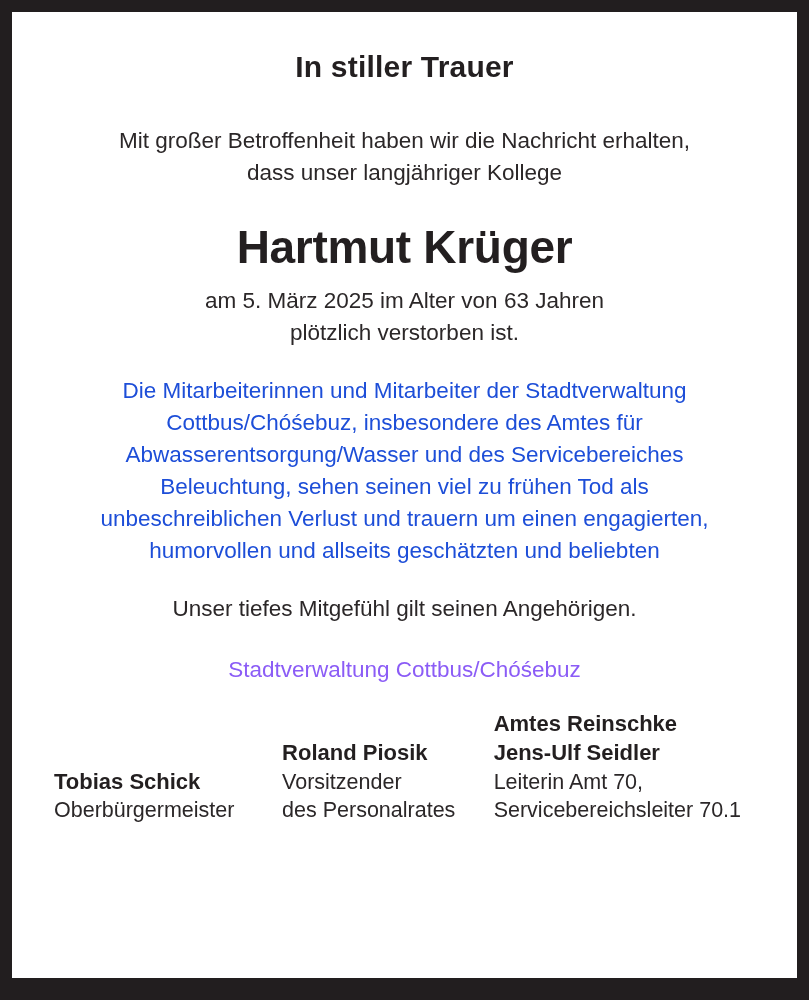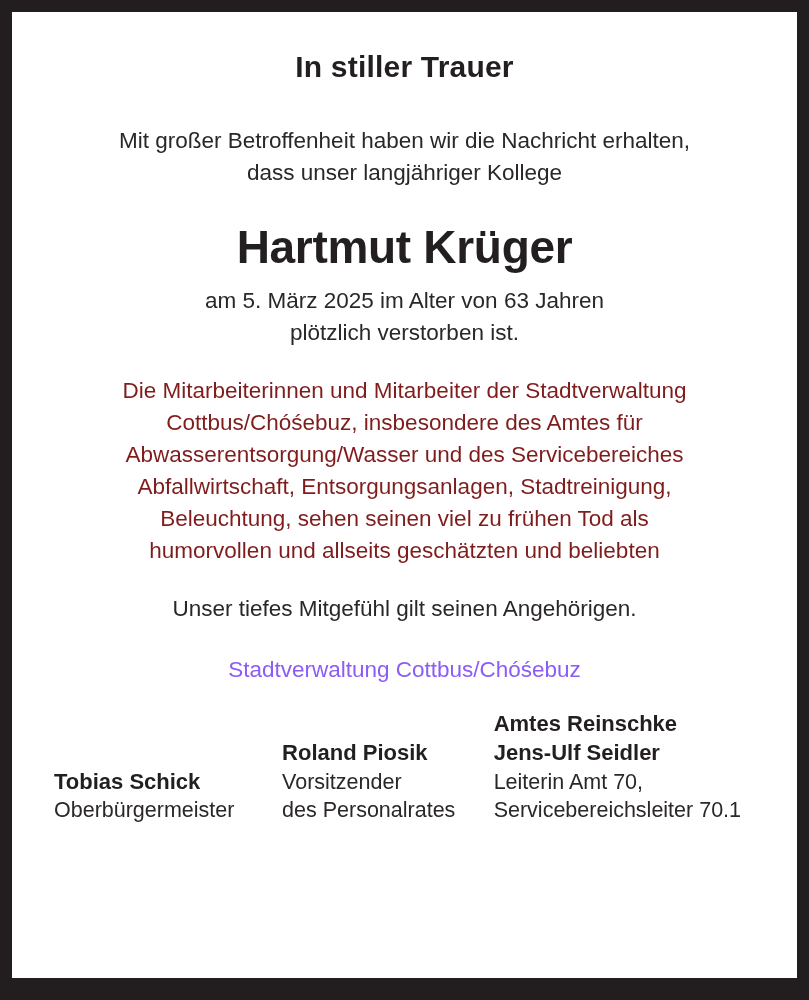--- a/index.html
+++ b/index.html
@@ -69,21 +69,21 @@
     color: #2b2728;
     text-align: center;
   }
   .death-info .l { display: block; }
 
   .body-text {
     font-size: 22.5px;
     font-weight: 400;
     line-height: 1.425;
     margin: 26px 0 0 0;
-    color: #7f1d1d;
+    color: #1d4ed8;
   }
   .body-text .l { display: block; }
 
   .closing-text {
     font-size: 22.5px;
     font-weight: 400;
     line-height: 1.425;
     margin: 26px 0 0 0;
     color: #2b2728;
   }
@@ -146,22 +146,22 @@
 
     <p class="death-info">
       <span class="l">am 5. März 2025 im Alter von 63 Jahren</span>
       <span class="l">plötzlich verstorben ist.</span>
     </p>
 
     <p class="body-text">
       <span class="l">Die Mitarbeiterinnen und Mitarbeiter der Stadtverwaltung</span>
       <span class="l">Cottbus/Chóśebuz, insbesondere des Amtes für</span>
       <span class="l">Abwasserentsorgung/Wasser und des Servicebereiches</span>
-      <span class="l">Abfallwirtschaft, Entsorgungsanlagen, Stadtreinigung,</span>
       <span class="l">Beleuchtung, sehen seinen viel zu frühen Tod als</span>
+      <span class="l">unbeschreiblichen Verlust und trauern um einen engagierten,</span>
       <span class="l">humorvollen und allseits geschätzten und beliebten</span>
     </p>
 
     <p class="closing-text">
       <span class="l">Unser tiefes Mitgefühl gilt seinen Angehörigen.</span>
     </p>
 
     <p class="organisation">Stadtverwaltung Cottbus/Chóśebuz</p>
 
     <div class="signatories">

